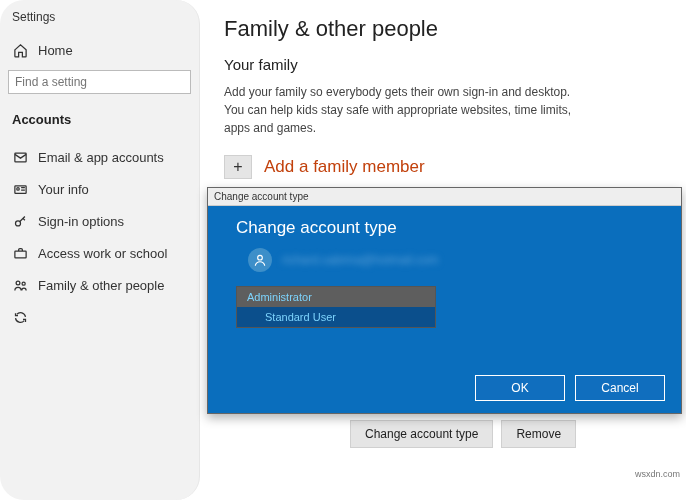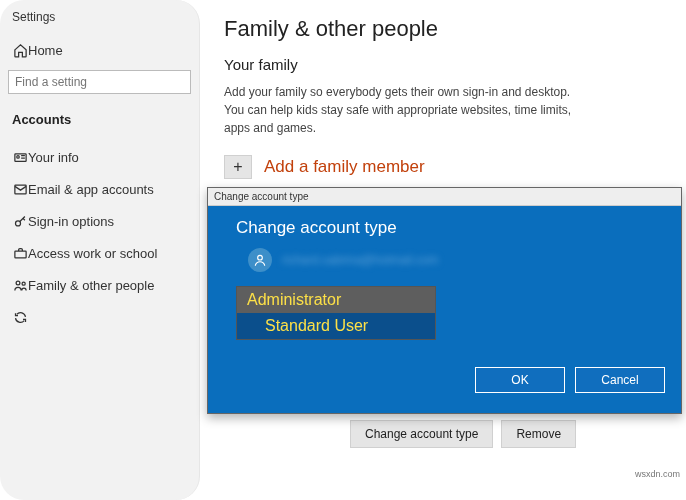--- a/index.html
+++ b/index.html
@@ -2,21 +2,21 @@
 <html><head>
   <meta charset="utf-8">
   <style>
     * { box-sizing: border-box; margin: 0; padding: 0; font-family: "Segoe UI", Tahoma, sans-serif; }
     body { width: 686px; height: 500px; background: #fff; overflow: hidden; position: relative; }
 
     .app-window { display: flex; width: 100%; height: 100%; }
 
     .sidebar { width: 200px; background: #f2f2f2; border-right: 1px solid #e6e6e6; padding: 8px 0; border-radius: 24px; }
     .app-title { font-size: 12px; padding: 2px 12px 10px; color: #333; }
-    .nav-item { display: flex; align-items: center; padding: 8px 12px; font-size: 13px; color: #333; cursor: pointer; }
+    .nav-item { display: flex; align-items: center; gap: 10px; padding: 8px 12px; font-size: 13px; color: #333; cursor: pointer; }
     .nav-item .icon { width: 16px; height: 16px; display: inline-flex; align-items: center; justify-content: center; }
     .search-wrap { margin: 4px 8px 14px; }
     .search-input { width: 100%; padding: 4px 6px; border: 1px solid #bbb; background: #fff; font-size: 12px; height: 24px; color: #666; }
     .section-heading { font-size: 13px; font-weight: 600; padding: 4px 12px 14px; color: #222; }
 
     .main { flex: 1; padding: 16px 24px; background: #fff; overflow: hidden; position: relative; }
     .main-title { font-size: 22px; font-weight: 400; margin-bottom: 14px; color: #222; }
     .sub-title { font-size: 15px; font-weight: 400; margin-bottom: 10px; color: #222; }
     .body-text { font-size: 12px; color: #444; line-height: 1.5; margin-bottom: 18px; max-width: 360px; }
     .add-row { display: flex; align-items: center; gap: 12px; margin-bottom: 8px; }
@@ -30,25 +30,25 @@
     .dialog { position: absolute; left: 207px; top: 187px; width: 475px; height: 227px; background: #0a6ebd; border: 1px solid #666; box-shadow: 0 4px 10px rgba(0,0,0,0.3); }
     .dialog-titlebar { height: 18px; background: #eee; border-bottom: 1px solid #ccc; font-size: 10px; color: #333; padding: 2px 6px; display:flex; align-items:center; }
     .dialog-body { padding: 12px 28px; }
     .dialog-heading { color: #fff; font-size: 17px; font-weight: 400; margin-bottom: 10px; }
     .user-row { display: flex; align-items: center; gap: 10px; margin: 6px 0 14px 12px; }
     .avatar-circle { width: 24px; height: 24px; border-radius: 50%; background: #3d8fc9; display: inline-flex; align-items: center; justify-content: center; }
     .avatar-circle svg { stroke: #fff; }
     .user-email { color: #5a9fd6; filter: blur(3px); font-size: 12px; user-select:none; }
 
     .dropdown-open { width: 200px; border: 1px solid #555; }
-    .option-row { padding: 4px 10px; font-size: 16px; color: #fde047; cursor: pointer; }
+    .option-row { padding: 4px 10px; font-size: 11px; color: #7dd3fc; cursor: pointer; }
     .option-admin { background: #5e5e5e; }
     .option-std { background: #0b4f8c; padding-left: 28px; }
 
-    .dialog-footer { position: absolute; right: 16px; bottom: 20px; display: flex; gap: 10px; }
+    .dialog-footer { position: absolute; right: 16px; bottom: 12px; display: flex; gap: 10px; }
     .dlg-btn { width: 90px; padding: 5px 0; background: #106ebe; color: #fff; border: 1px solid #fff; font-size: 12px; cursor: pointer; text-align: center; }
 
     .watermark { position: absolute; right: 6px; bottom: 21px; font-size: 9px; color: #777; }
   </style>
 </head>
 <body>
 
 <div class="app-window">
 
   <aside class="sidebar">
@@ -65,36 +65,36 @@
 
     <div class="search-wrap">
       <input class="search-input" placeholder="Find a setting" style="">
     </div>
 
     <div class="section-heading">Accounts</div>
 
     <div class="nav-item">
       <span class="icon">
         <svg width="15" height="15" viewBox="0 0 24 24" fill="none" stroke="#333" stroke-width="2">
+            <rect x="3" y="5" width="18" height="14" rx="1"></rect>
+            <path d="M3 7l9 6 9-6"></path>
+          </svg>
+      </span>
+      <span>Email &amp; app accounts</span>
+    </div>
+
+    <div class="nav-item">
+      <span class="icon">
+        <svg width="15" height="15" viewBox="0 0 24 24" fill="none" stroke="#333" stroke-width="2">
             <rect x="3" y="6" width="18" height="12" rx="1"></rect>
             <circle cx="8" cy="11" r="2"></circle>
             <path d="M13 9h6M13 13h6"></path>
           </svg>
       </span>
       <span>Your info</span>
-    </div>
-
-    <div class="nav-item">
-      <span class="icon">
-        <svg width="15" height="15" viewBox="0 0 24 24" fill="none" stroke="#333" stroke-width="2">
-            <rect x="3" y="5" width="18" height="14" rx="1"></rect>
-            <path d="M3 7l9 6 9-6"></path>
-          </svg>
-      </span>
-      <span>Email &amp; app accounts</span>
     </div>
 
     <div class="nav-item">
       <span class="icon">
         <svg width="15" height="15" viewBox="0 0 24 24" fill="none" stroke="#333" stroke-width="2">
             <circle cx="8" cy="15" r="4"></circle>
             <path d="M11 12l8-8m-3 3l3 3"></path>
           </svg>
       </span>
       <span>Sign-in options</span>

